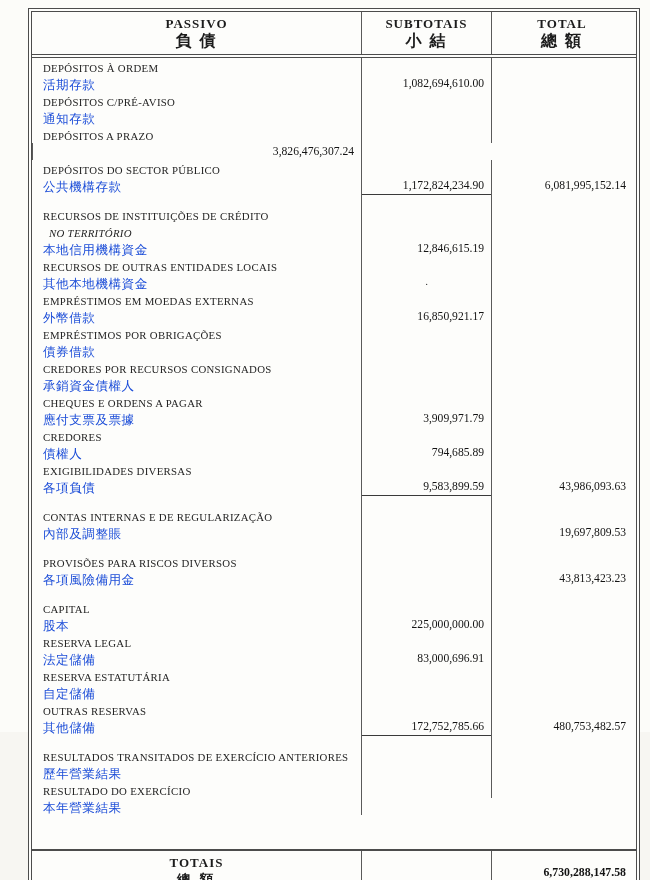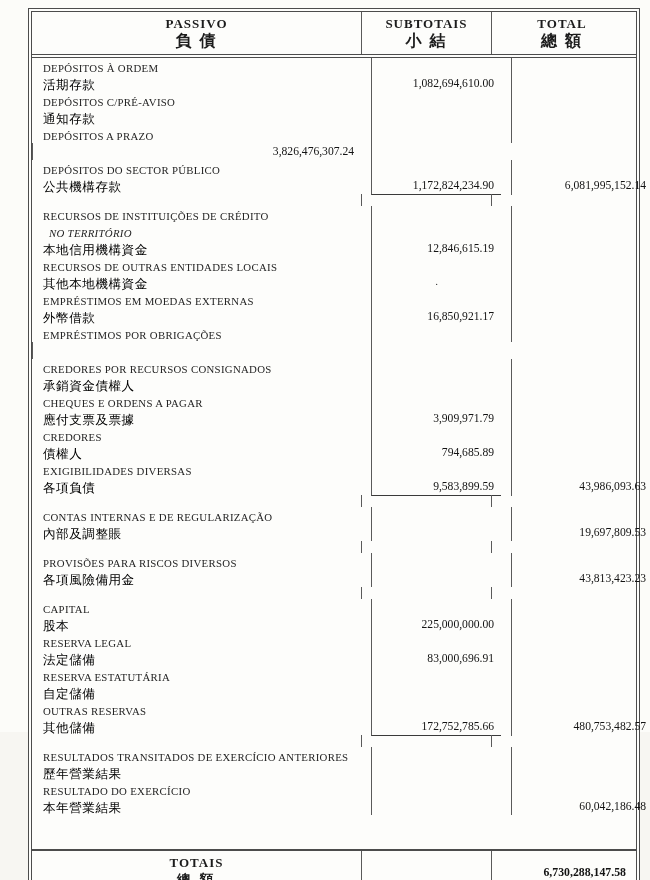--- a/index.html
+++ b/index.html
@@ -19,24 +19,24 @@
   }
   .row{display:grid;grid-template-columns:329px 130px 141px;}
   .c2,.c3{border-left:1.2px solid #5a5a5a;}
   
   .hdr{border-bottom:4px double #4c4c4c;}
   .hcell{text-align:center;padding:3px 0 4px 0;}
   .hpt{font-weight:bold;font-size:13px;letter-spacing:1px;line-height:17px;}
   .hzh{font-weight:bold;font-size:16px;letter-spacing:2px;line-height:18px;}
   
   .brow .c1{padding-left:11px;overflow:hidden;white-space:nowrap;}
-  .brow{height:17px;gap:10px;}
+  .brow{height:17px;}
   .sprow{height:12px;}
   .lab-pt{font-size:10.8px;line-height:17px;letter-spacing:0.3px;color:#242424;}
-  .lab-zh{font-size:12.6px;line-height:17px;letter-spacing:0.5px;color:#000000;}
+  .lab-zh{font-size:12.6px;line-height:17px;letter-spacing:0.5px;color:#1d4ed8;}
   .indent{padding-left:6px;display:inline-block;font-style:italic;}
   .num{display:block;font-size:11.6px;line-height:17px;text-align:right;color:#131313;}
   .c2 .num{padding-right:7px;}
   .c3 .num{padding-right:6px;}
   .sumline{border-bottom:1.6px solid #3a3a3a;padding-left:8px;}
   .dot{display:block;text-align:center;font-size:11px;line-height:14px;color:#333;}
   
   .ftr{border-top:2.5px solid #4c4c4c;align-items:center;margin-top:34px;}
   .fcell{padding:3px 0 4px 0;}
   .fpt{font-weight:bold;font-size:13px;text-align:center;letter-spacing:1px;line-height:17px;}
@@ -229,20 +229,21 @@
     <div class="c1"><span class="lab-pt">EMPRÉSTIMOS POR OBRIGAÇÕES</span></div>
     <div class="c2">
             <span class="num"></span>
           </div>
     <div class="c3">
             <span class="num"></span>
           </div>
   </div>
 
   <div class="row brow">
+    <div class="c1"><span class="lab-zh">債券借款</span></div>
     <div class="c2">
             <span class="num"></span>
           </div>
     <div class="c3">
             <span class="num"></span>
           </div>
   </div>
 
   <div class="row brow">
     <div class="c1"><span class="lab-pt">CREDORES POR RECURSOS CONSIGNADOS</span></div>
@@ -511,23 +512,20 @@
           </div>
     <div class="c3">
             <span class="num"></span>
           </div>
   </div>
 
   <div class="row brow">
     <div class="c1"><span class="lab-zh">本年營業結果</span></div>
     <div class="c2">
             <span class="num"></span>
-          </div>
-    <div class="c3">
-            <span class="num">60,042,186.48</span>
           </div>
   </div>
 </div>
 
     <div class="row ftr">
       <div class="fcell c1f">
         <div class="fpt">TOTAIS</div>
         <div class="fzh">總 額</div>
       </div>
       <div class="c2 fc2"></div>

